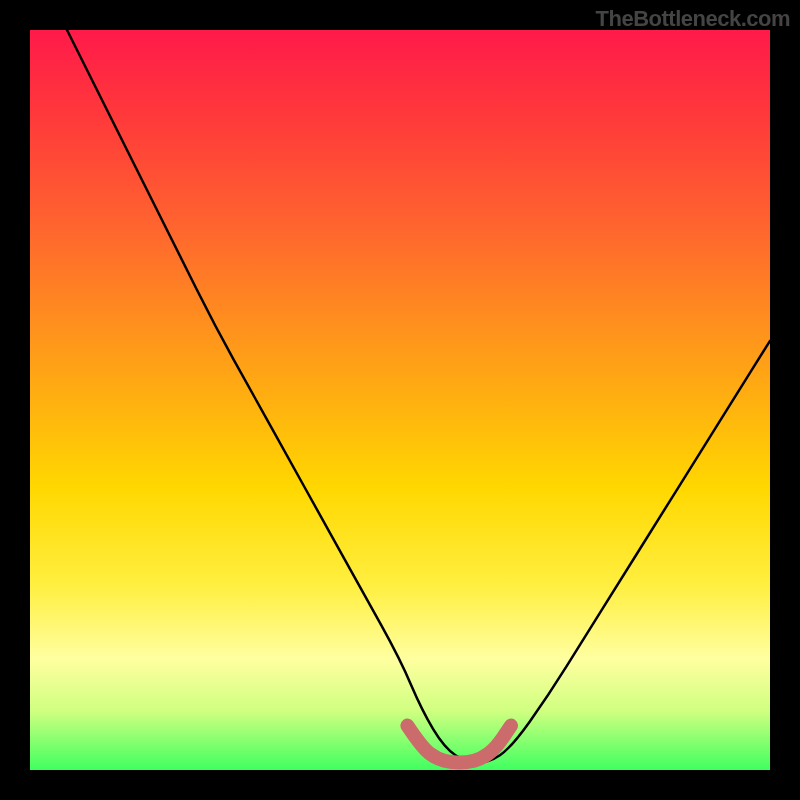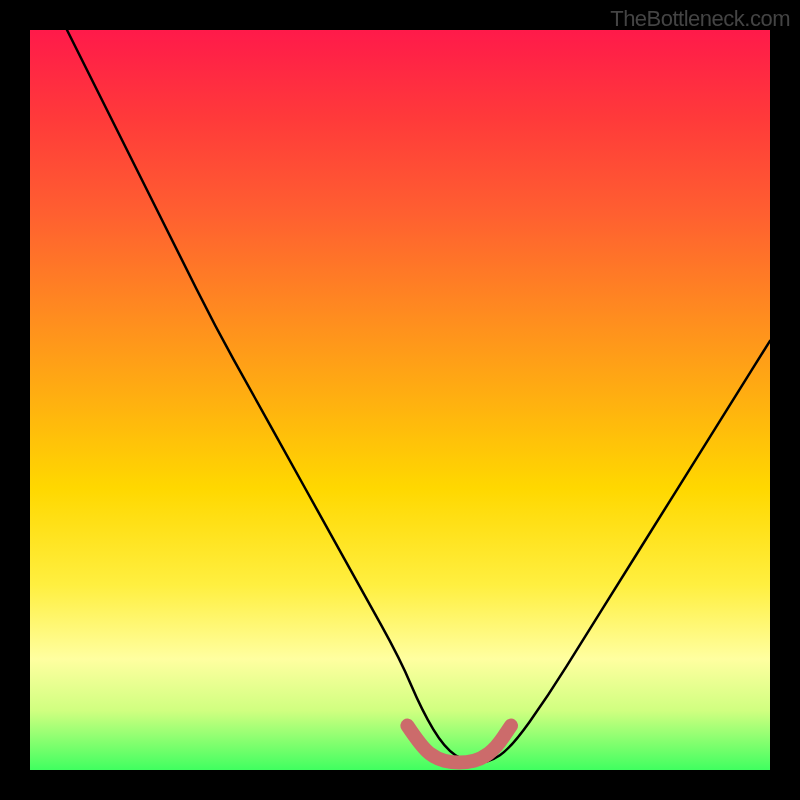--- a/index.html
+++ b/index.html
@@ -28,21 +28,21 @@
       #ffffa0 85%,
       #d0ff80 92%,
       #40ff60 100%);
   }
   .watermark {
     position: absolute;
     top: 6px;
     right: 10px;
     color: #444;
     font-size: 22px;
-    font-weight: normal;
+    font-weight: bold;
     letter-spacing: -0.5px;
     text-align: center;
   }
   svg.curve {
     position: absolute;
     left: 30px;
     top: 30px;
     width: 740px;
     height: 740px;
     overflow: visible;

